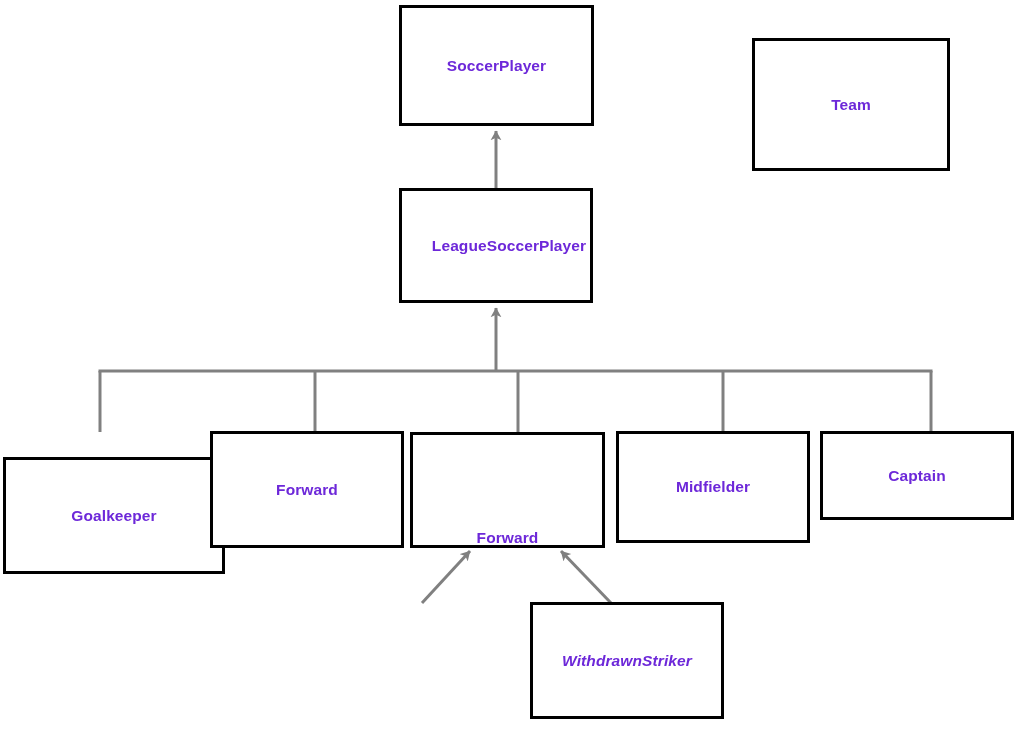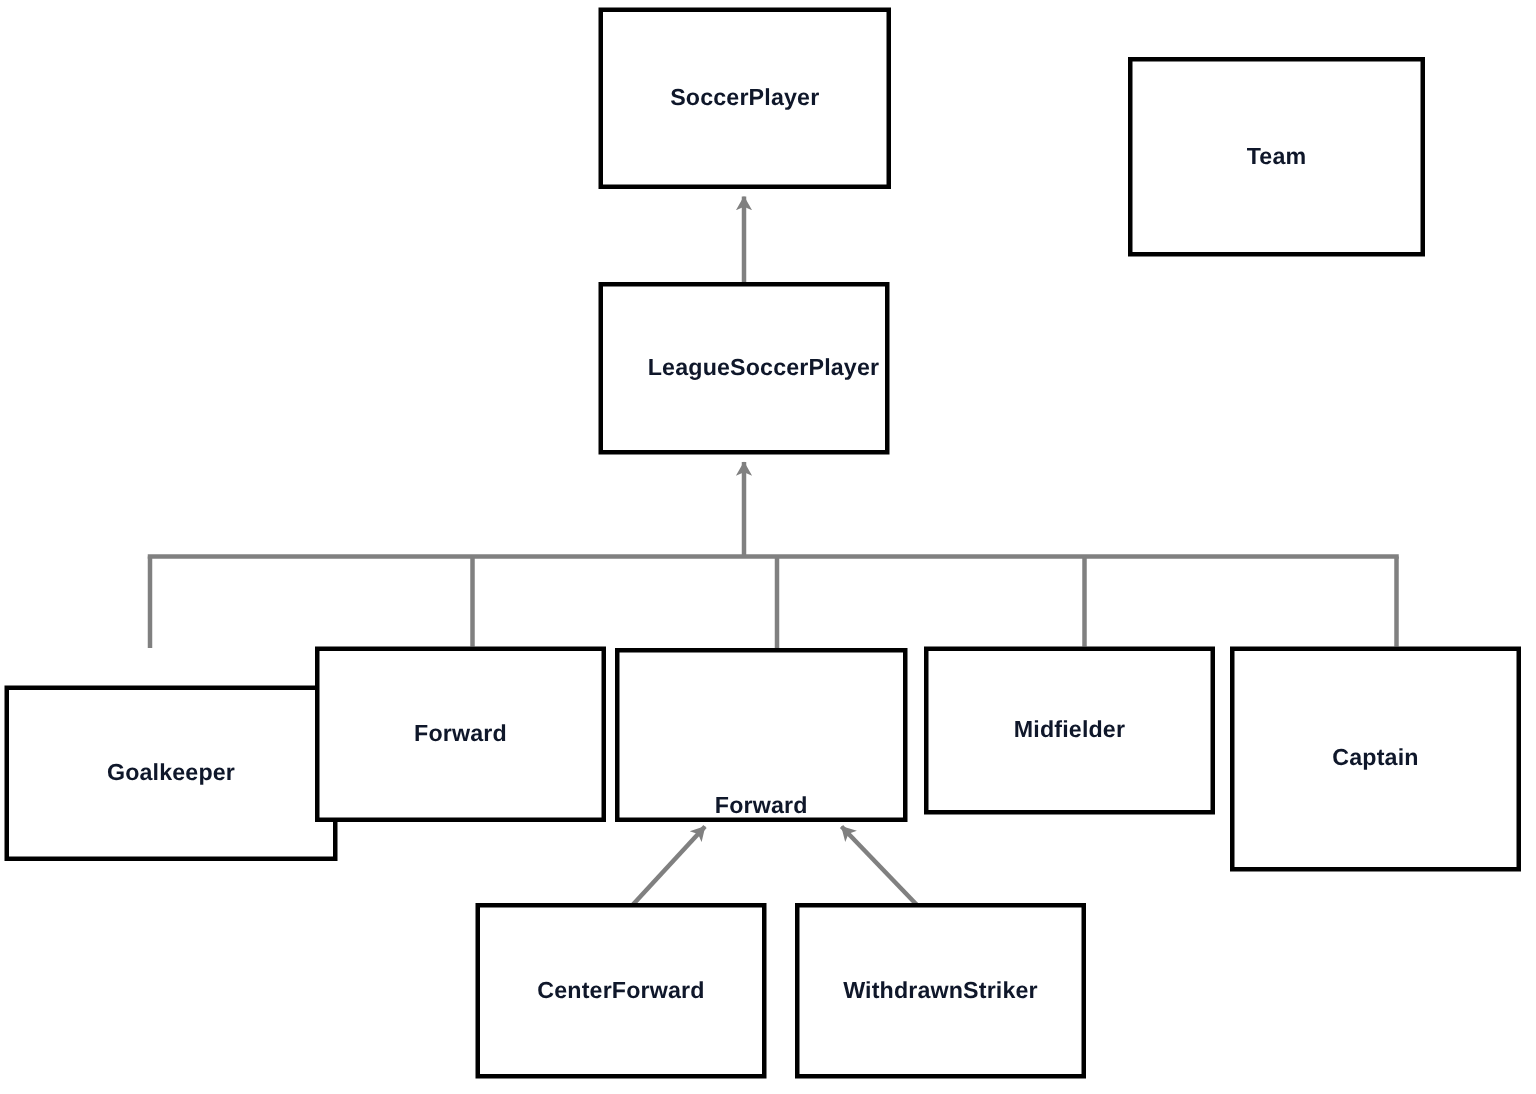--- a/index.html
+++ b/index.html
@@ -23,21 +23,21 @@
     border: 3px solid #000000;
     display: flex;
     align-items: center;
     justify-content: center;
     z-index: 3;
   }
   .uml-box .box-label {
     font-family: "Liberation Sans", sans-serif;
     font-weight: bold;
     font-size: 15.5px;
-    color: #0f172a;
+    color: #6d28d9;
     letter-spacing: 0.1px;
     line-height: 1;
     white-space: nowrap;
     text-align: center;
   }
   #edge-layer {
     position: absolute;
     left: 0;
     top: 0;
     width: 1024px;
@@ -102,25 +102,22 @@
   </div>
 
   <div class="uml-box" style="left:410px; top:432px; width:195px; height:116px;align-items:flex-end;">
     <span class="box-label">Forward</span>
   </div>
 
   <div class="uml-box" style="left:616px; top:431px; width:194px; height:112px;">
     <span class="box-label">Midfielder</span>
   </div>
 
-  <div class="uml-box" style="left:820px; top:431px; width:194px; height:150px;">
+  <div class="uml-box" style="left:820px; top:431px; width:194px; height:89px;">
     <span class="box-label">Captain</span>
   </div>
 
-  <div class="uml-box" style="left:317px; top:602px; width:194px; height:117px;">
-    <span class="box-label">CenterForward</span>
-  </div>
 
-  <div class="uml-box" style="left:530px; top:602px; width:194px; height:117px;">
+  <div class="uml-box" style="left:530px; top:602px; width:194px; height:117px;font-style:italic;">
     <span class="box-label">WithdrawnStriker</span>
   </div>
 
 </div>
 
 </body></html>

